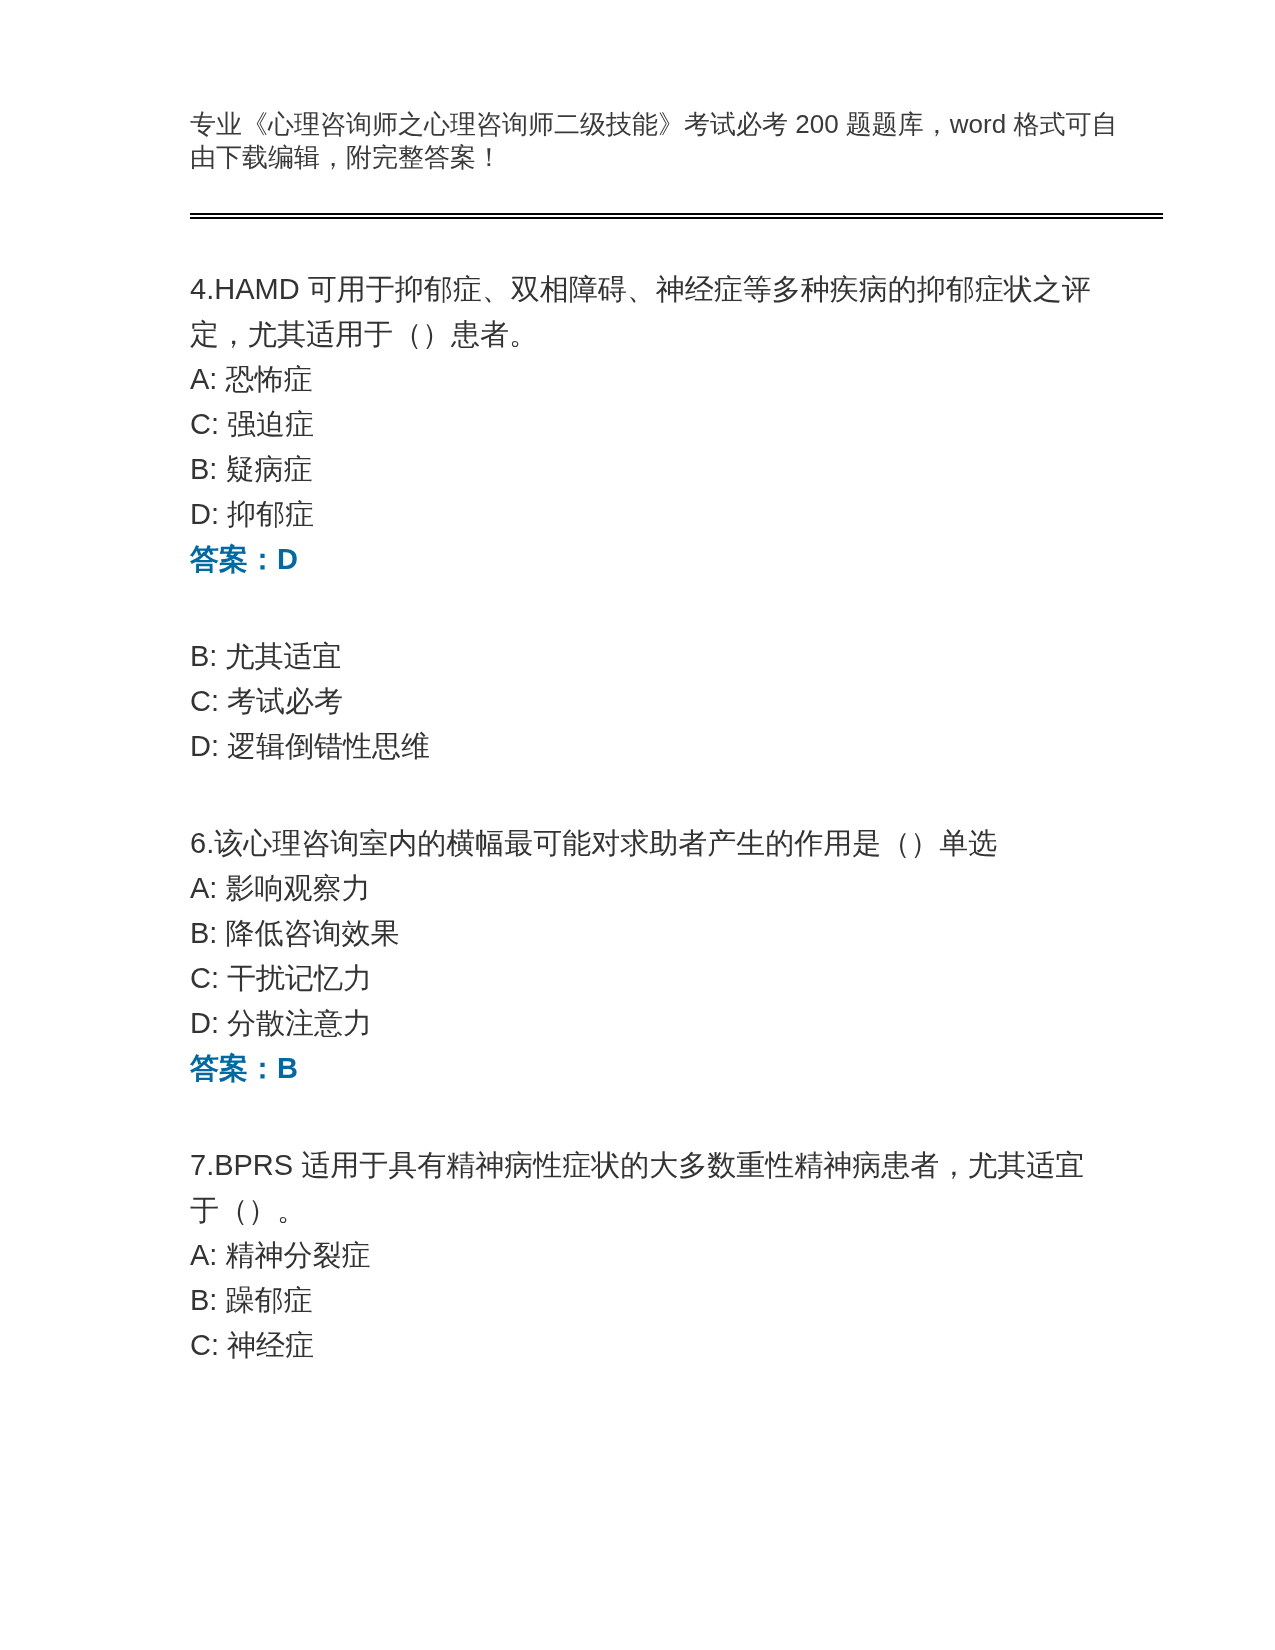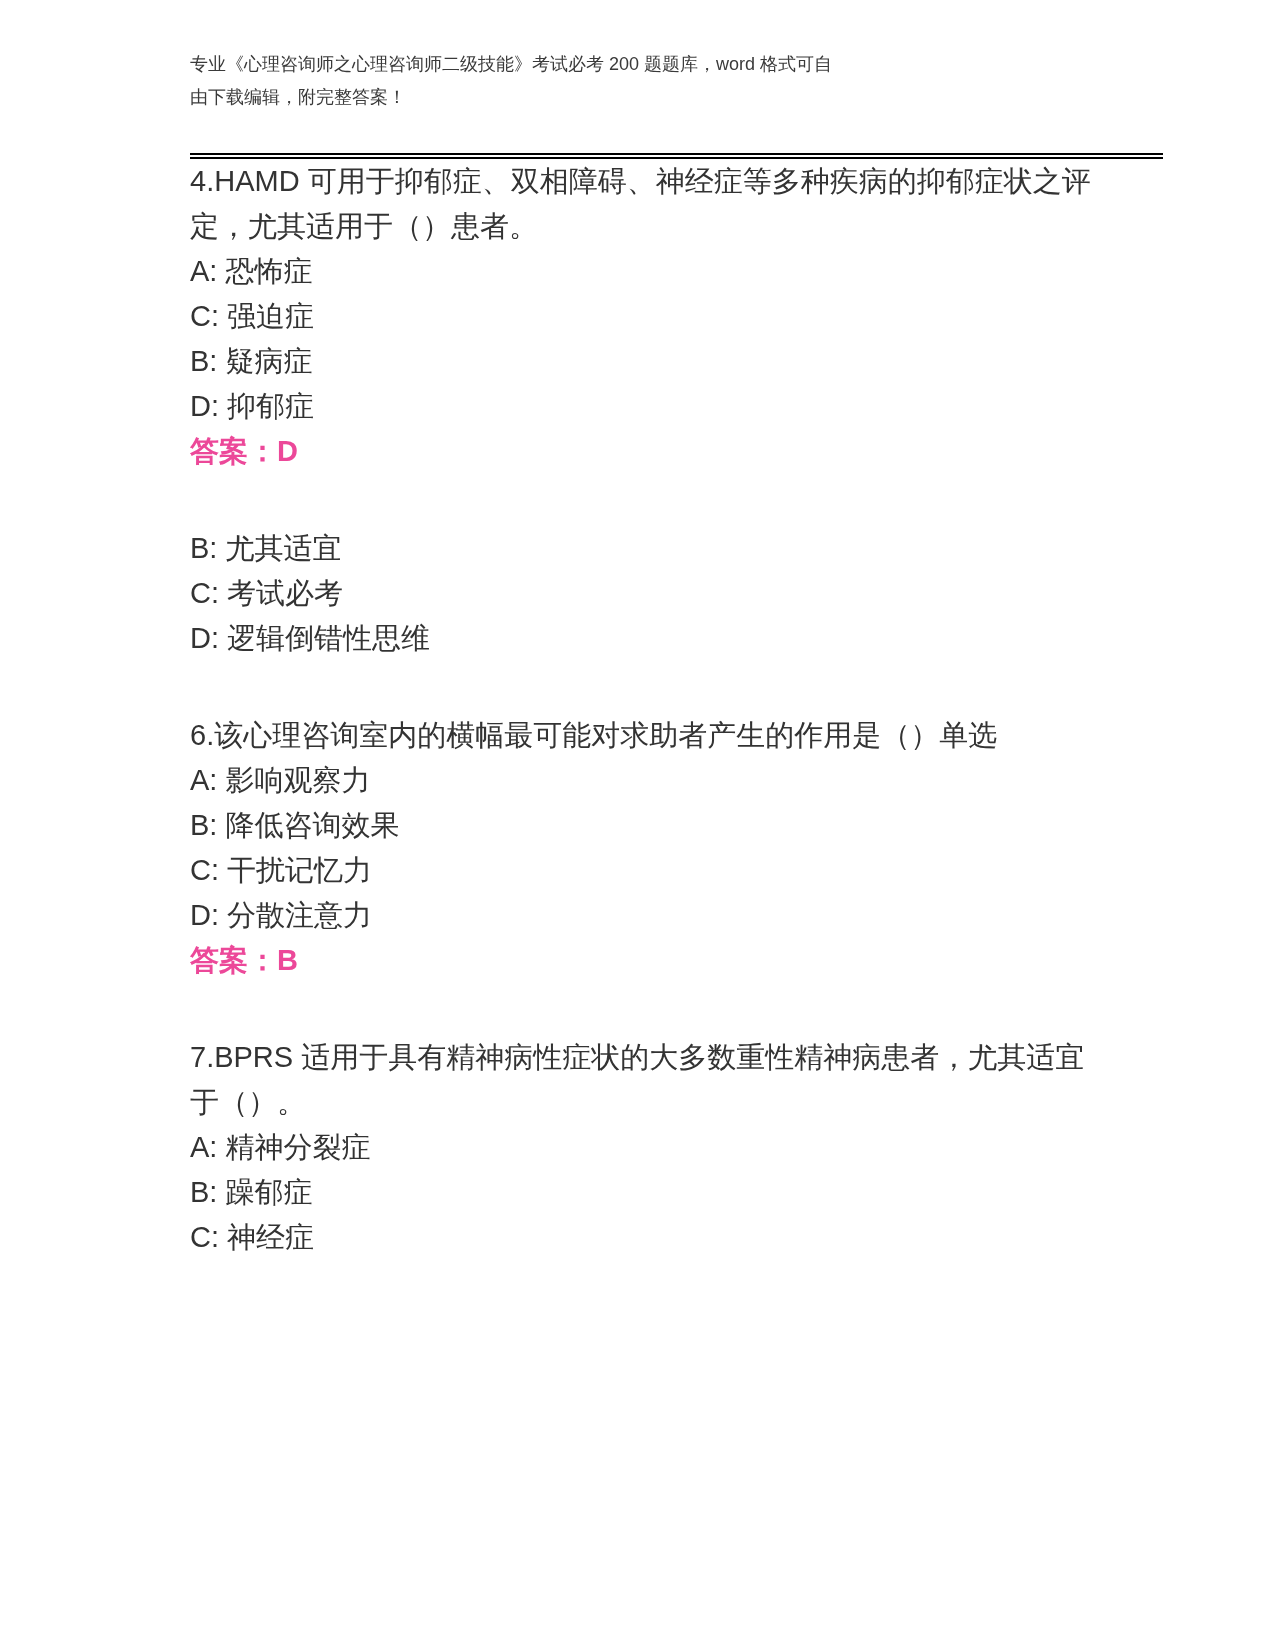--- a/index.html
+++ b/index.html
@@ -14,51 +14,52 @@
     overflow: hidden;
     font-family: "Liberation Sans", "DejaVu Sans", sans-serif;
   }
   .content {
     position: absolute;
     left: 190px;
     top: 0;
     width: 973px;
   }
   .header {
-    margin-top: 48px;
-    font-size: 18px;
+    margin-top: 108px;
+    font-size: 26px;
     line-height: 33px;
     color: #3a3a3a;
     font-weight: normal;
   }
   .h-line {
     white-space: nowrap;
     overflow: hidden;
   }
   .rule {
     margin-top: 39px;
     height: 2px;
     border-top: 2px solid #000000;
     border-bottom: 2px solid #000000;
   }
   #questions {
+    margin-top: 48px;
   }
   .question {
     margin-bottom: 52px;
   }
   .q-line, .opt-line, .ans-line {
     font-size: 29px;
     line-height: 45px;
     color: #333333;
     white-space: nowrap;
     overflow: hidden;
   }
   .ans-line {
     font-weight: bold;
-    color: #ec4899;
+    color: #0369a1;
   }
 </style>
 </head>
 <body>
 
 <div class="content">
   <div class="header" id="header">
       <div class="h-line">专业《心理咨询师之心理咨询师二级技能》考试必考 200 题题库，word 格式可自</div>
       <div class="h-line">由下载编辑，附完整答案！</div>
     </div>

